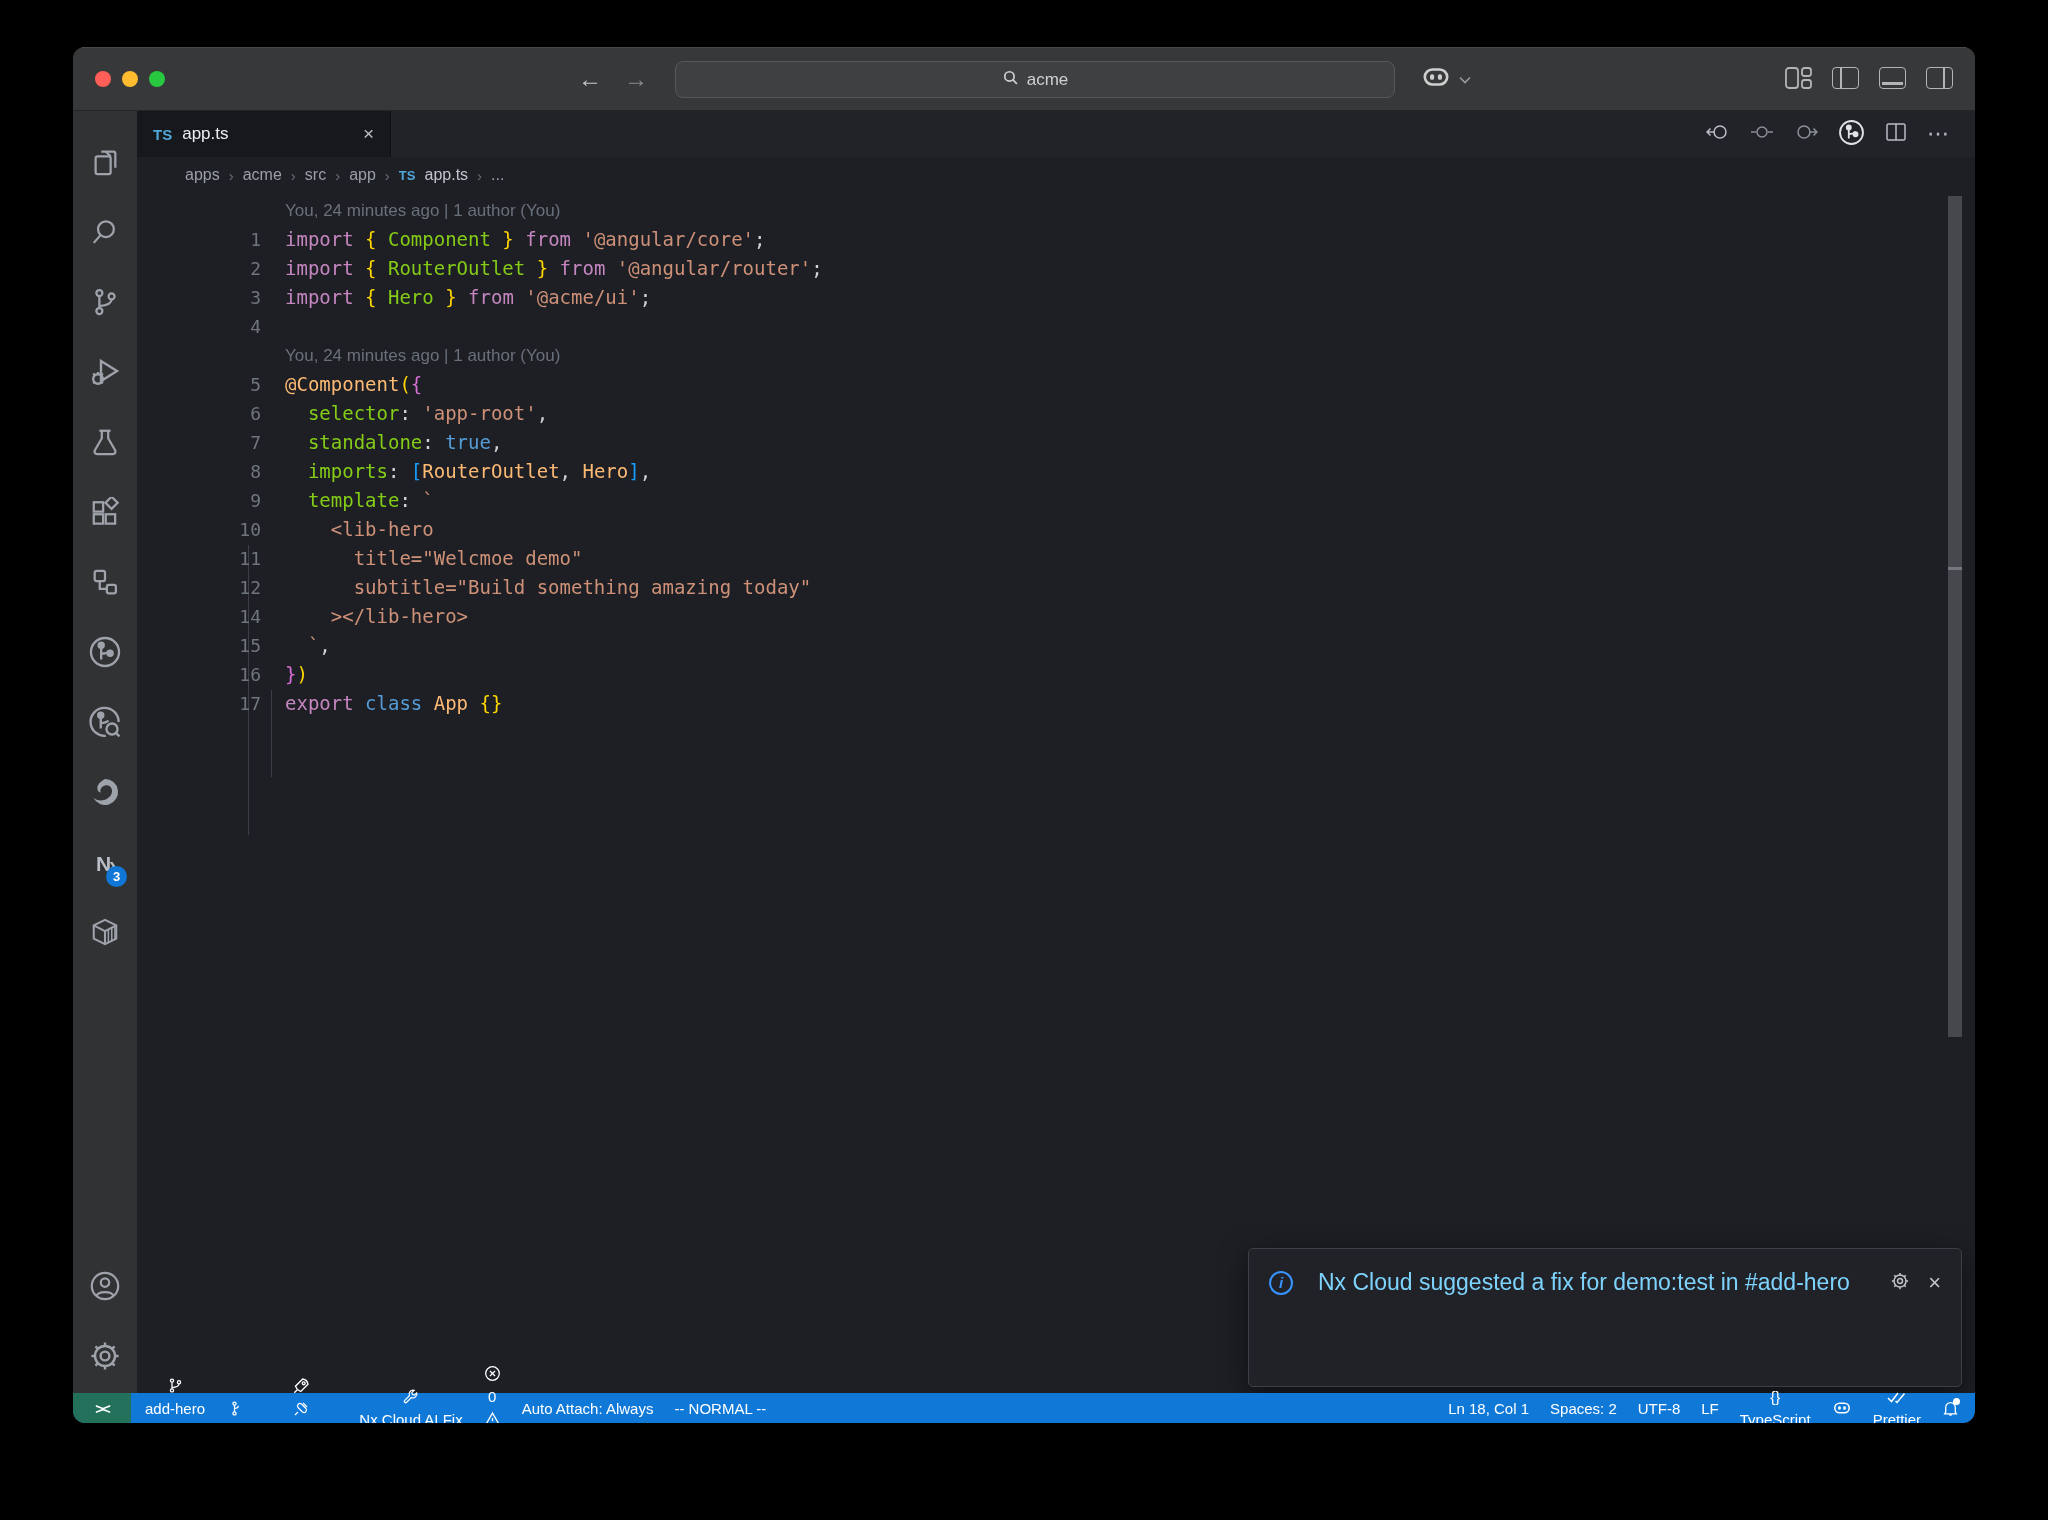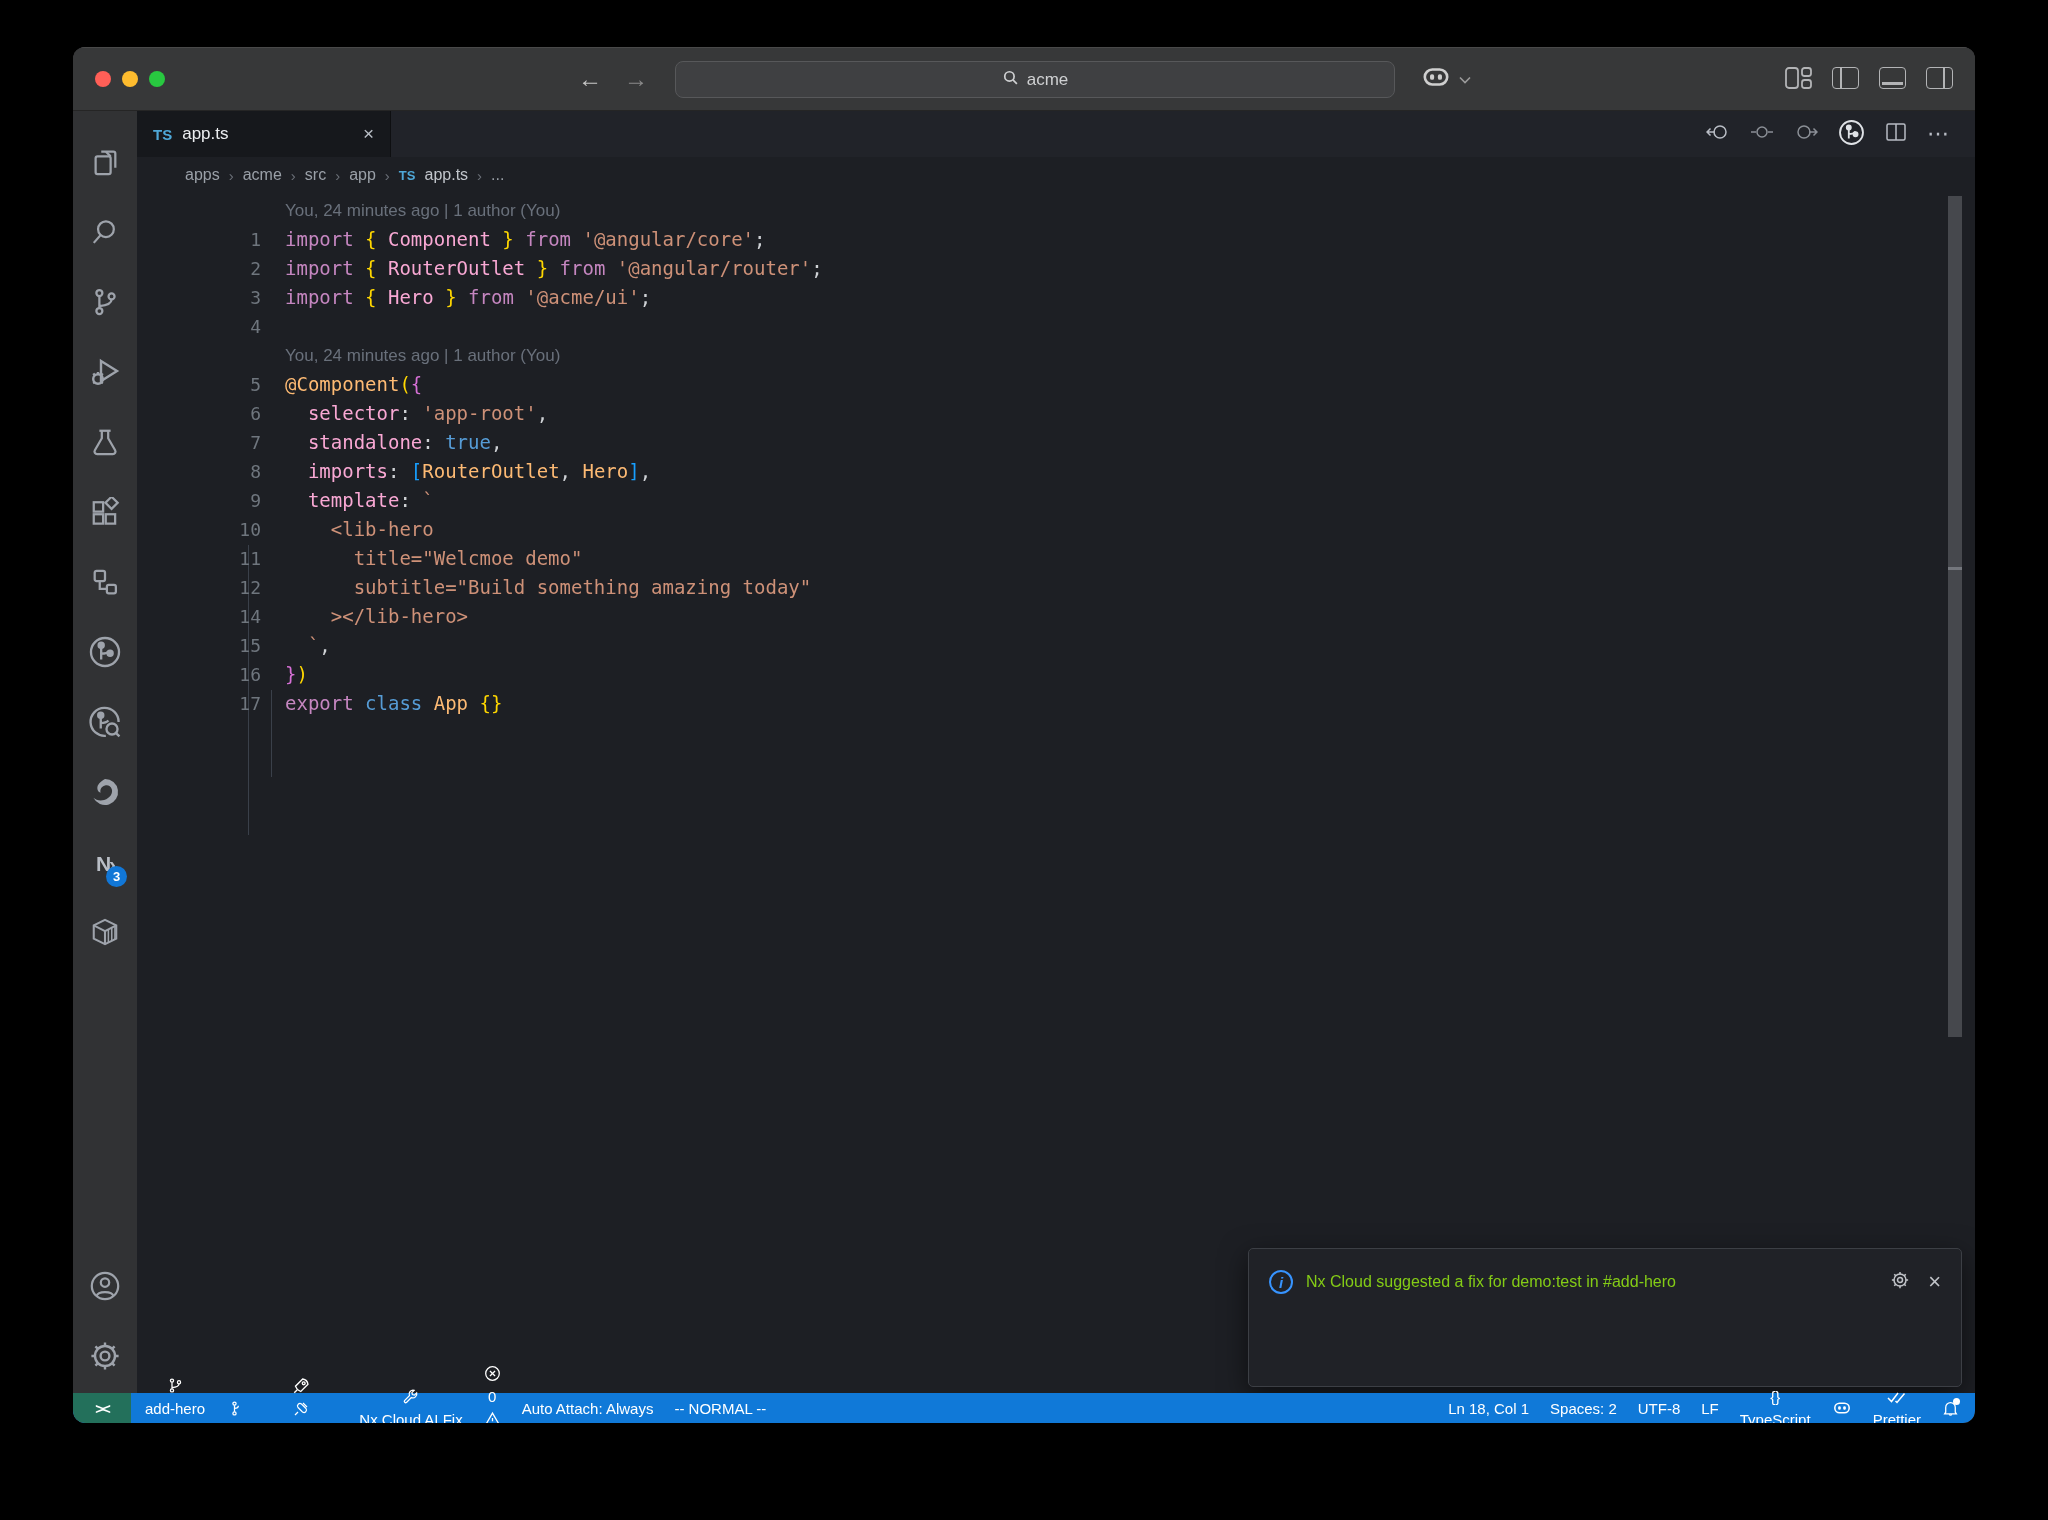--- a/index.html
+++ b/index.html
@@ -56,37 +56,37 @@
 
   
   .code-area { position:absolute; left:64px; top:146px; right:0; bottom:30px; background:#1d1f24;
                font-family:"DejaVu Sans Mono", monospace; font-size:19px; line-height:29px; }
   .code-rows { position:absolute; left:0; top:3px; right:0;padding-left:48px; }
   .crow { display:flex; height:29px; }
   .ln { width:76px; flex:none; text-align:right; color:#6f767e; font-size:18px; }
   .ln.active { color:#c8ccd2; }
   .cl { padding-left:24px; white-space:pre; color:#d4d4d4; }
   .cl.blame { color:#69707b; font-family:"Liberation Sans", sans-serif; font-size:17px; }
-  .tk-kw  { color:#C586C0; } .tk-kw2 { color:#569CD6; } .tk-blu { color:#f9a8d4; }
+  .tk-kw  { color:#C586C0; } .tk-kw2 { color:#569CD6; } .tk-blu { color:#84cc16; }
   .tk-teal{ color:#fdba74; } .tk-y   { color:#FFD700; } .tk-mag { color:#D670D6; }
   .tk-bblu{ color:#179FFF; } .tk-str { color:#CE9178; } .tk-pun { color:#cfd2d6; }
   .vim-cursor { display:inline-block; width:11px; height:24px; background:#9aa0a6; vertical-align:middle; margin-top:-4px; }
   .iguide { position:absolute; width:1px; background:#3a404a; }
   .iguide.g1 { left:111px; top:352px; height:290px; }
   .iguide.g2 { left:134px; top:497px; height:87px; }
   .scrollbar { position:absolute; right:13px; top:3px; width:14px; height:841px; background:#46484d; }
   .scrollbar .mark { position:absolute; left:0; right:0; top:371px; height:3px; background:#74777d; }
 
   
   .toast { position:absolute; right:13px; bottom:36px; width:714px; height:139px; background:#202227;
            border:1px solid #3c3f45; border-radius:5px; box-shadow:0 8px 28px rgba(0,0,0,.55); }
   .toast-head { display:flex; align-items:center; gap:13px; padding:20px 20px 0 20px; }
   .info-icon { width:24px; height:24px; border:2px solid #3794ff; border-radius:50%; color:#3794ff;
                font-size:15px; font-weight:bold; display:flex; align-items:center; justify-content:center; flex:none; font-style:italic; }
-  .toast-title { color:#84cc16; font-size:16px; flex:1; }
+  .toast-title { color:#7dd3fc; font-size:23px; flex:1;margin-left:12px; }
   .toast-icons { display:flex; gap:18px; color:#c0c3c8; align-items:center; }
   .toast-foot { display:flex; align-items:center; padding:22px 20px 0 20px; }
   .toast-src { color:#b2b5ba; font-size:16.5px; flex:1; }
   .btn { height:36px; border-radius:3px; font-size:16.5px; display:flex; align-items:center; padding:0 16px; }
   .btn.primary { background:#1079d8; color:#fff; margin-right:14px; }
   .btn.secondary { background:#3c3f44; color:#e8e9ea; border:1px solid #4a4d52; }
 
   
   .statusbar { position:absolute; left:0; right:0; bottom:0; height:30px; background:#1079d8; color:#fff;
                display:flex; align-items:center; font-size:15px; border-radius:0 0 12px 12px; }

